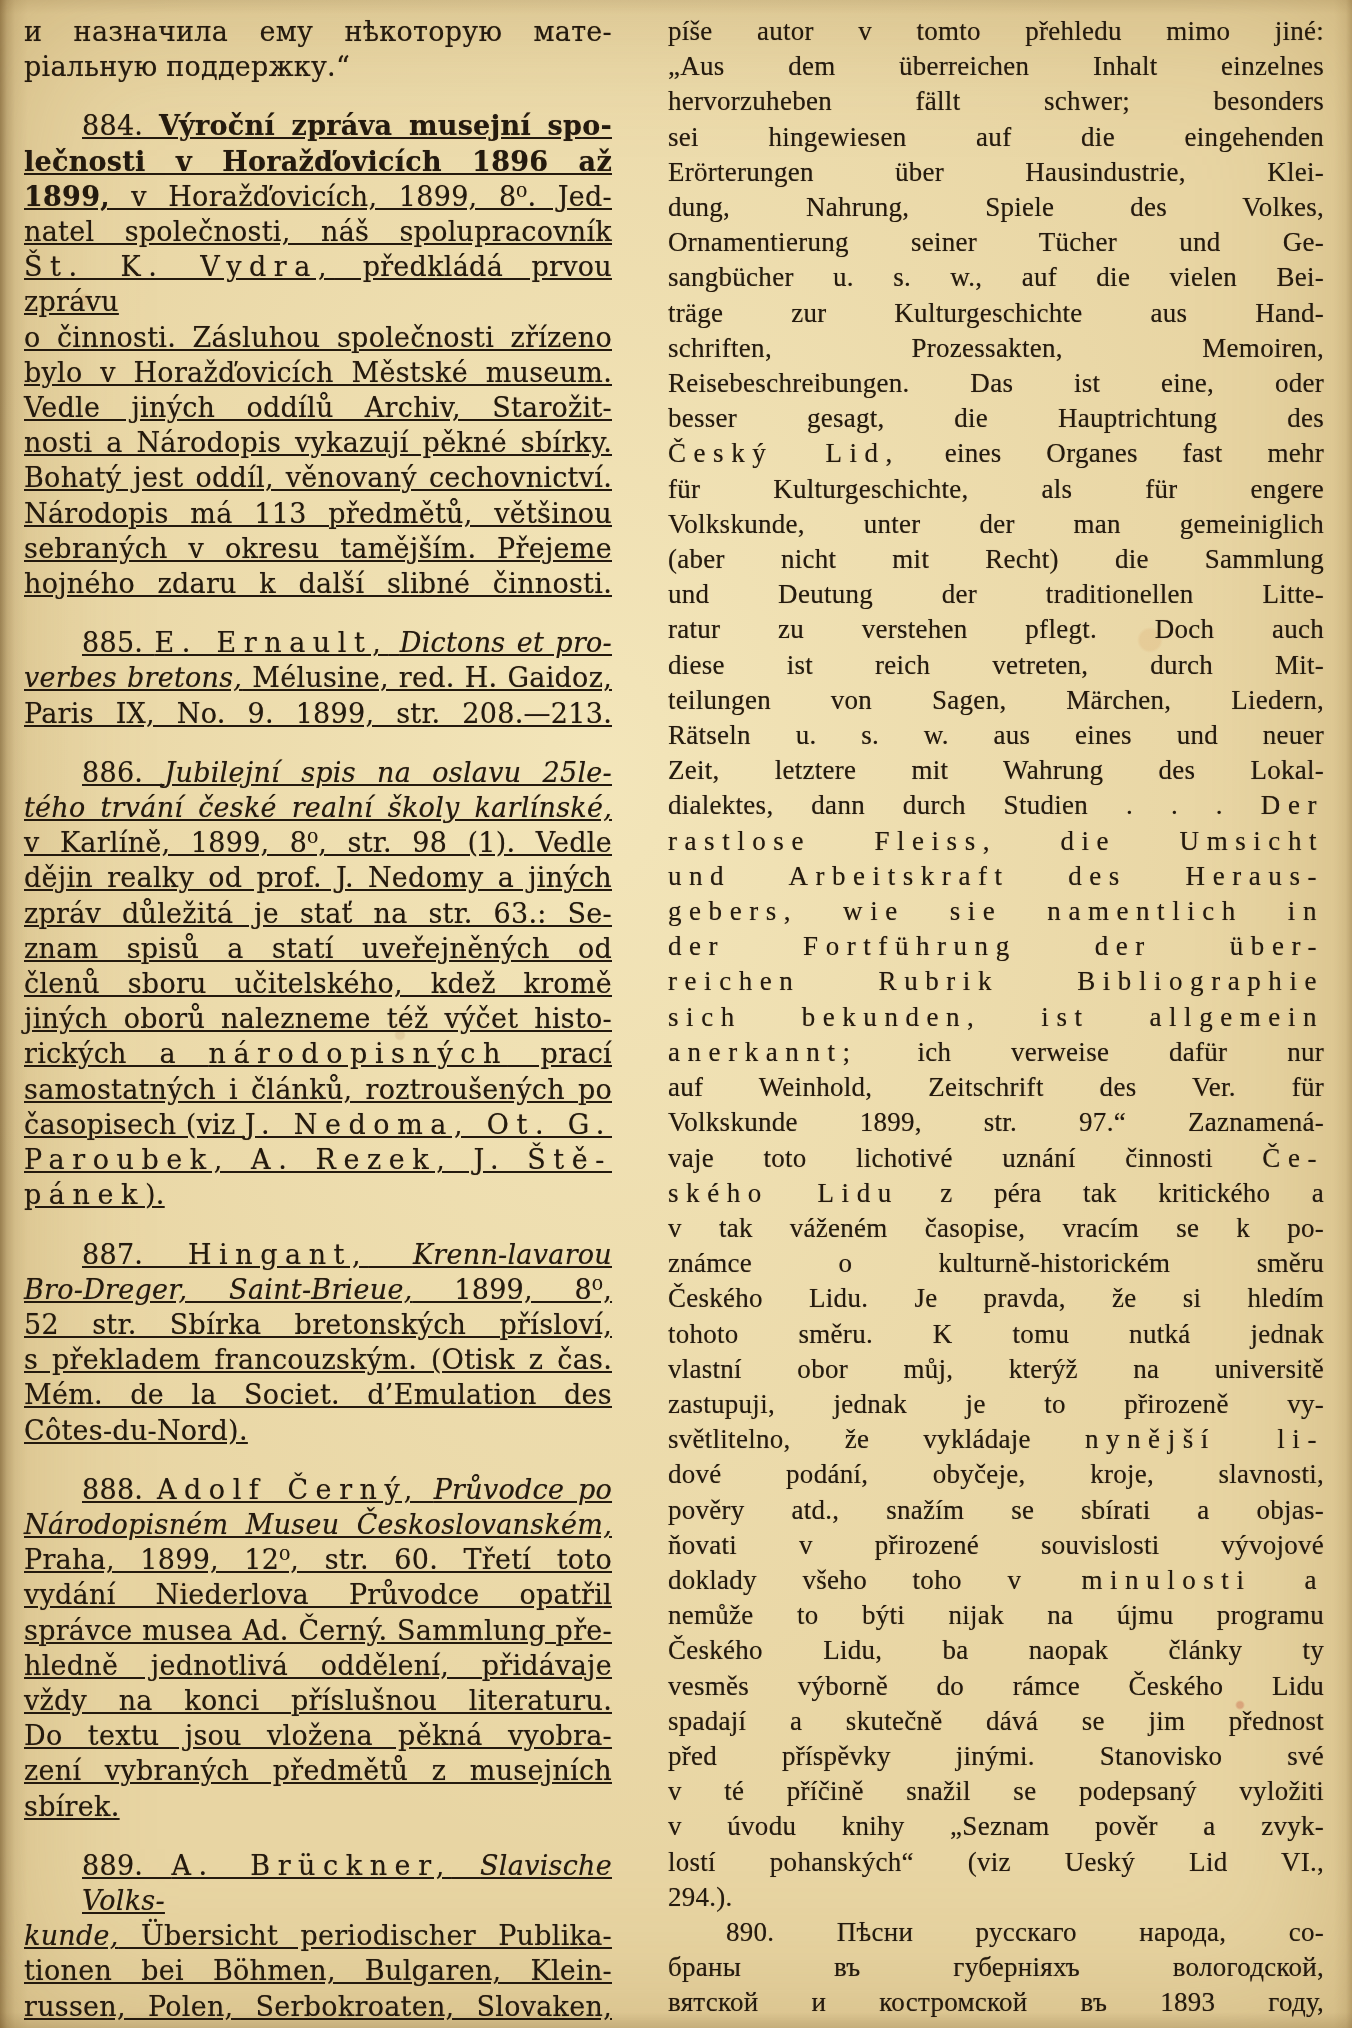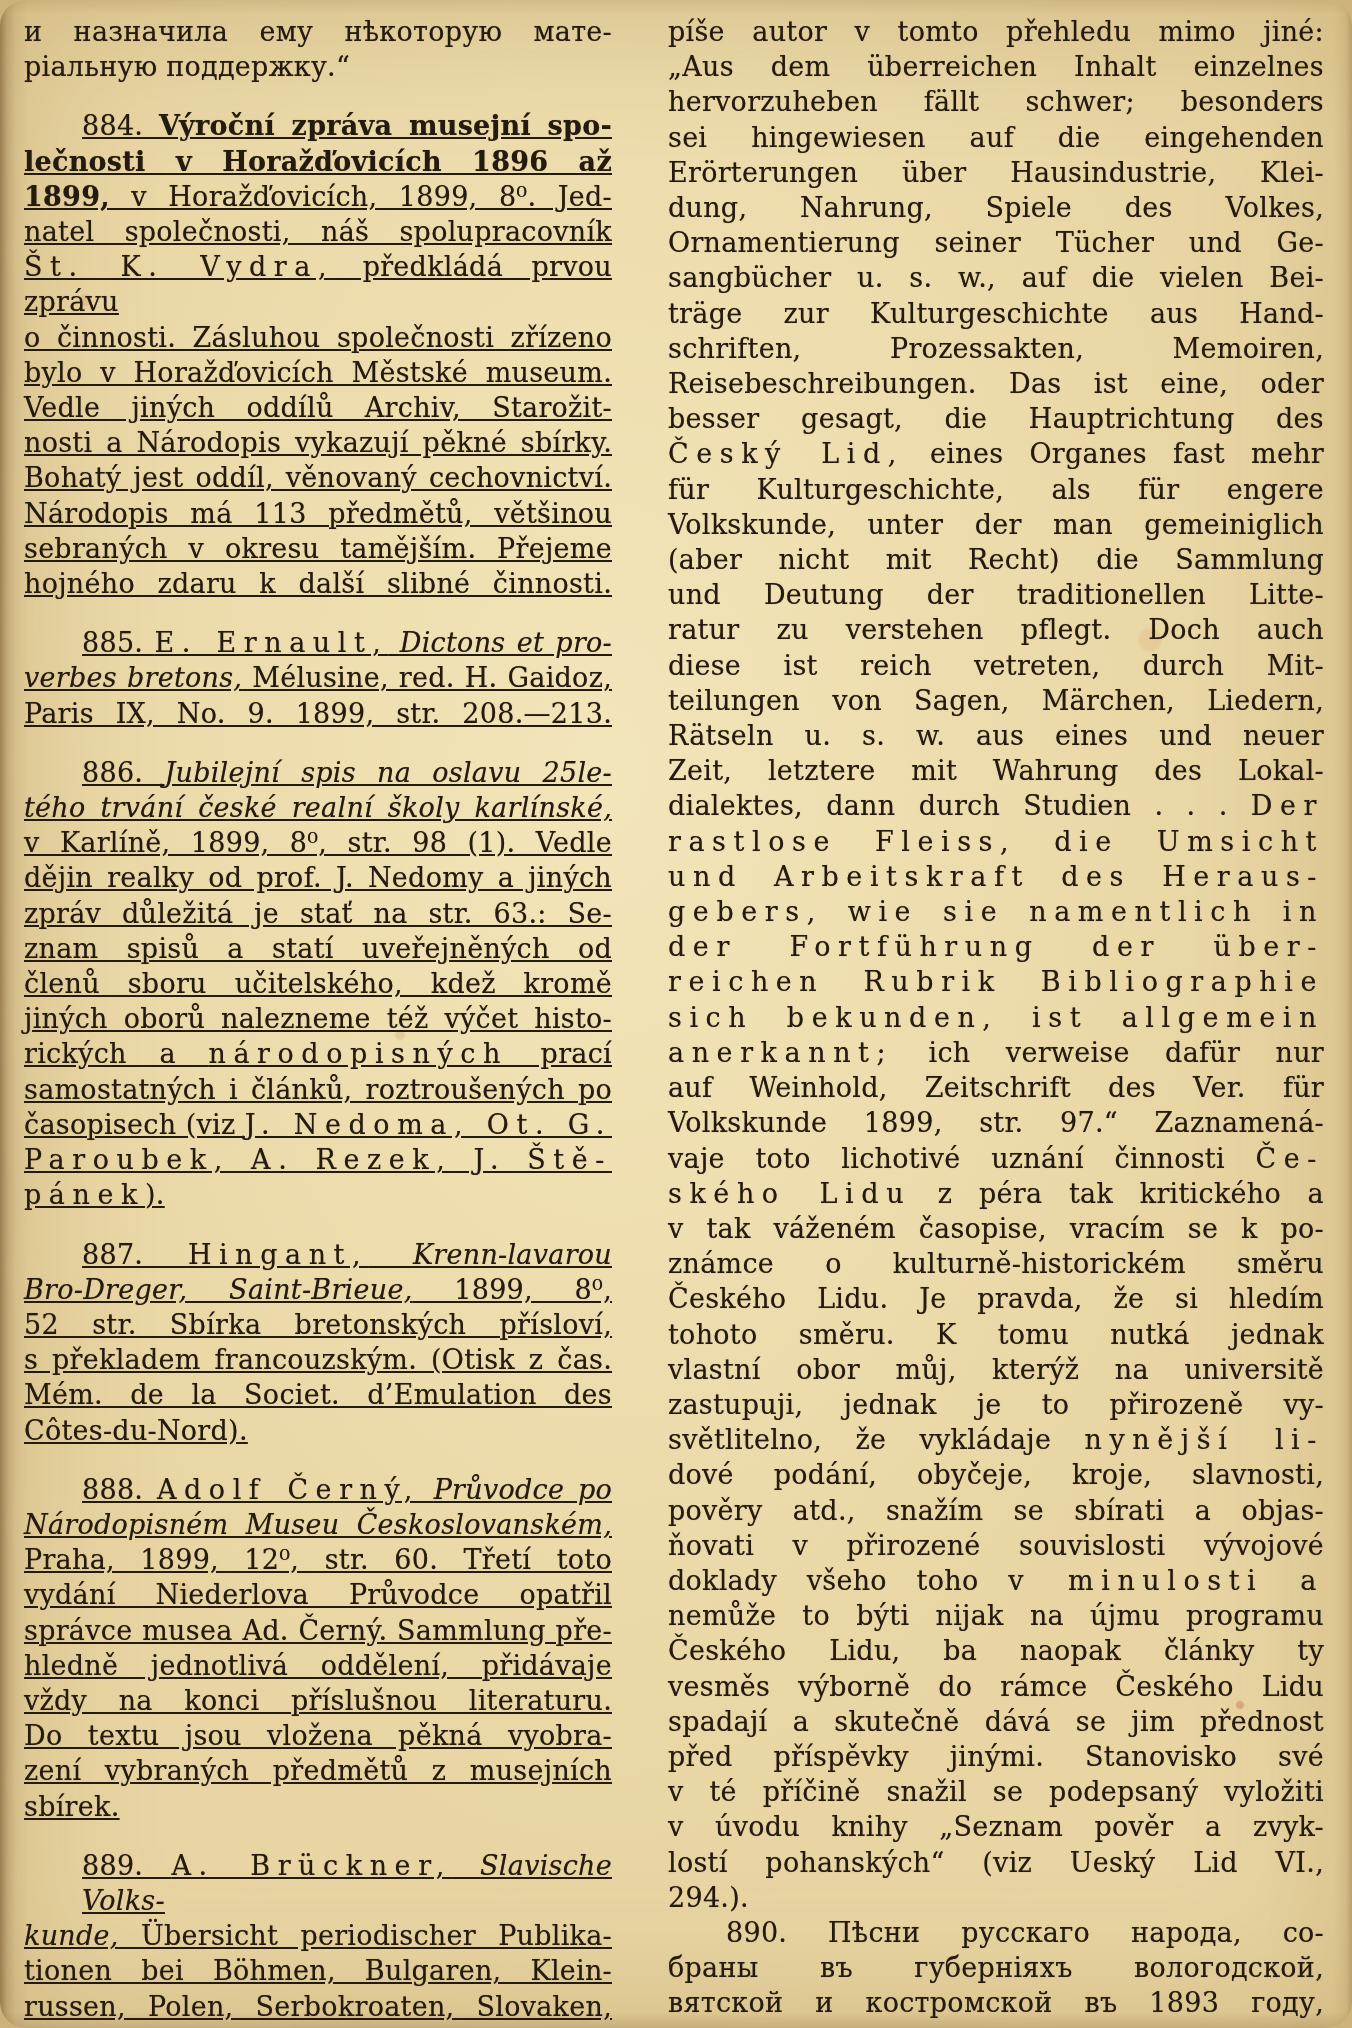--- a/index.html
+++ b/index.html
@@ -28,31 +28,30 @@
       radial-gradient(circle at 400px 1035px, rgba(150,90,40,0.14) 0 4px, rgba(0,0,0,0) 6px),
       radial-gradient(circle at 1150px 640px, rgba(205,130,60,0.14) 0 10px, rgba(0,0,0,0) 13px),
       radial-gradient(circle at 180px 1590px, rgba(205,130,60,0.12) 0 8px, rgba(0,0,0,0) 11px),
       radial-gradient(ellipse at 45% 38%, rgba(252,243,205,0.55), rgba(0,0,0,0) 62%),
       linear-gradient(90deg,  rgba(78,50,14,0.50) 0px, rgba(78,50,14,0.22) 7px, rgba(78,50,14,0.07) 15px, rgba(0,0,0,0) 28px),
       linear-gradient(270deg, rgba(78,50,14,0.26) 0px, rgba(78,50,14,0.08) 6px, rgba(0,0,0,0) 18px),
       linear-gradient(0deg,   rgba(78,50,14,0.16) 0px, rgba(0,0,0,0) 16px),
       linear-gradient(180deg, rgba(78,50,14,0.10) 0px, rgba(0,0,0,0) 14px),
       #e8d5a3;
     box-shadow: inset 0 0 150px rgba(150,108,40,0.33);
-    border-radius: 26px;
   }
   .col {
     flex: none;
     font-size: 27px;
     line-height: 35.2px;
     letter-spacing: 0.01em;
     text-shadow: 0 0 0.7px rgba(45,28,10,0.55);
   }
   .col-left  { width: 588px; }
-  .col-right { width: 656px; }
+  .col-right { width: 656px; font-family: Liberation Serif, serif; }
   .para { margin: 0; }
   .para.gap { margin-top: 24px; text-decoration: underline; }
   .line { text-align: justify; white-space: normal; }
   .line.j { text-align-last: justify; }
   .para.indent .line:first-child { padding-left: 58px; }
   .seg-b { font-weight: bold; }
   .seg-i { font-style: italic; }
   .seg-sp { letter-spacing: 0.28em; }
 </style>
 </head>

